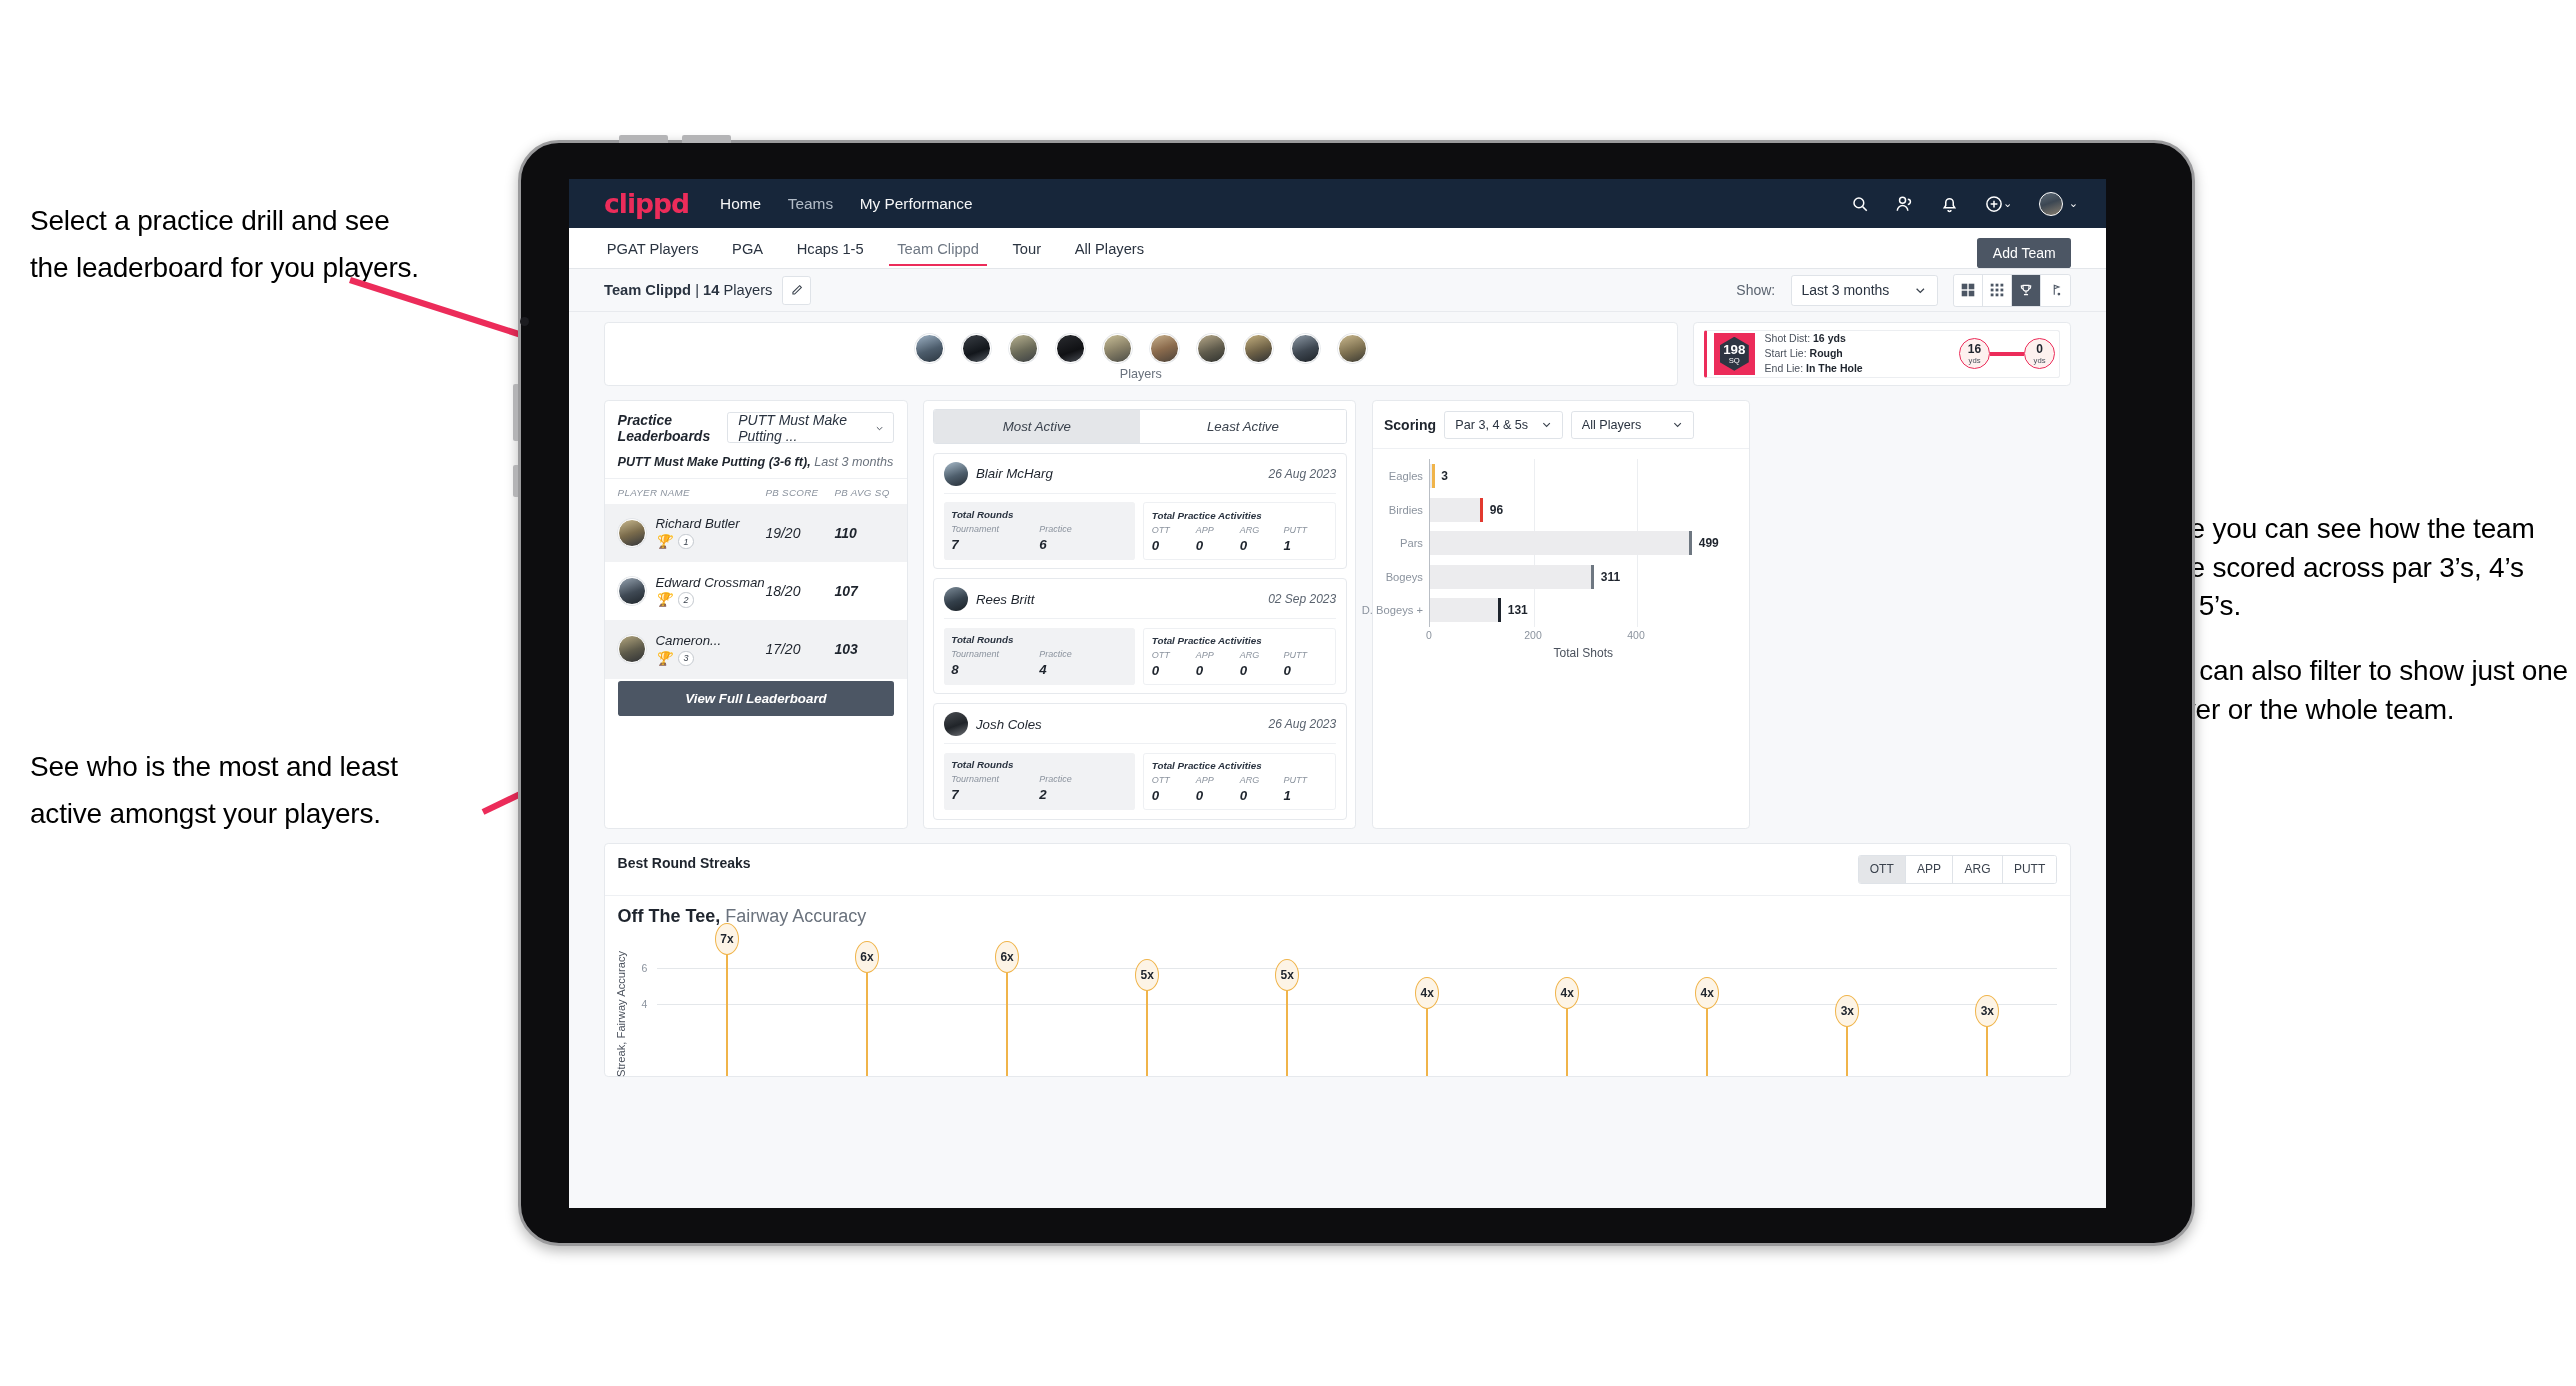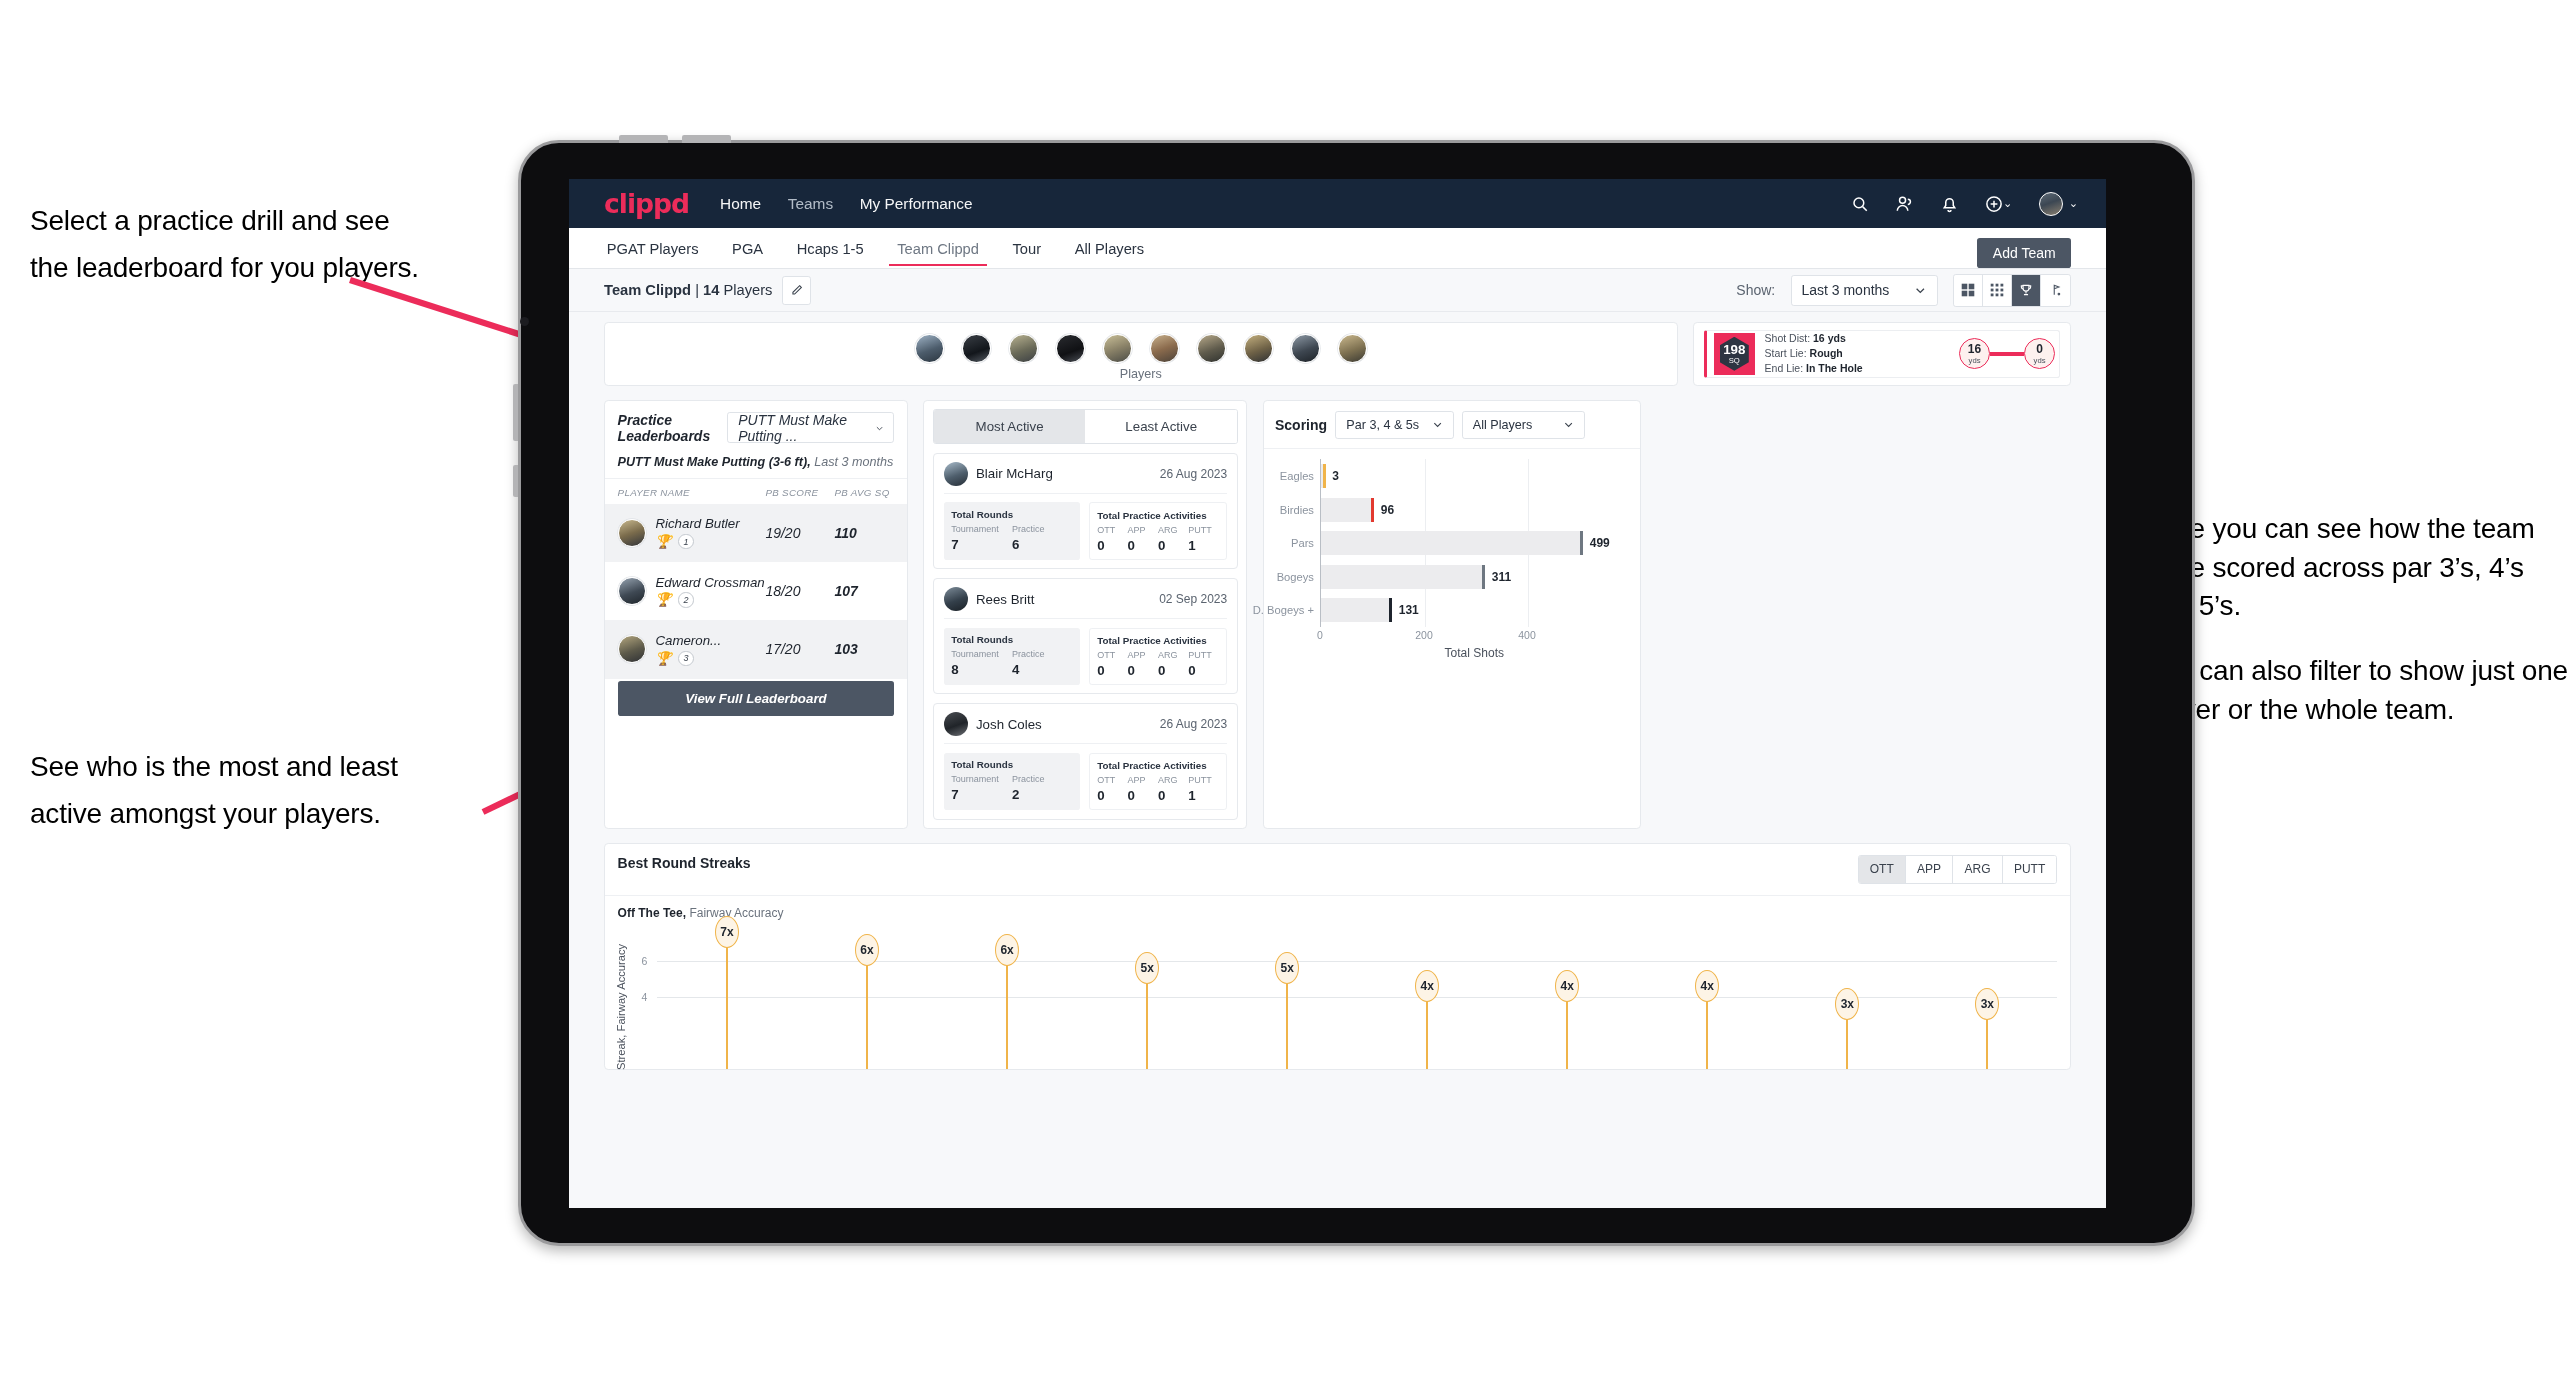--- a/index.html
+++ b/index.html
@@ -158,21 +158,21 @@
   .lb-badge { display:flex; align-items:center; gap:6.3px; margin-top:2.8px; }
   .trophy { font-size: 13.3px; line-height:1; }
   .rankpill { width:15.4px; height:15.4px; border-radius:50%; border:0.7px solid #c4c9cf; background:#fff;
               font-size:9px; color:#3a424d; display:flex; align-items:center; justify-content:center; }
   .lb-val { font-size:14px; color:#1e242d; }
   .lb-val.b { font-weight:700; }
   .lb-btn { margin: 2.8px 12.6px 11.2px; height: 35px; background:#4c5664; color:#fff;
             display:flex; align-items:center; justify-content:center; font-size:13.3px; border-radius:2.8px; font-weight:700;}
 
   
-  .card-active { width: 324px; padding: 8.4px; }
+  .card-active { width: 433px; padding: 8.4px; font-style: italic; }
   .tabs2 { display:flex; border:0.7px solid #dfe3e8; border-radius:2.8px; overflow:hidden; margin-bottom: 8.4px; }
   .t2 { flex:1; text-align:center; font-size:13.3px; color:#3a424d; padding: 9px 0; background:#fff; }
   .t2.on { background:#e4e6e9; }
   .acard { border:0.7px solid #e6e9ed; border-radius:4px; padding: 8.4px 9.8px; margin-bottom: 8.4px; }
   .acard:last-child { margin-bottom:0; }
   .ahead { display:flex; align-items:center; padding-bottom: 7px; border-bottom:0.7px solid #eef0f3; }
   .ahead .av { width:24px; height:24px; border-radius:50%; margin-right:8.4px; }
   .ahead .nm { font-size:13.3px; color:#1e242d; }
   .ahead .dt { margin-left:auto; font-size:12px; color:#5a636f; }
   .abody { display:flex; gap: 8.4px; padding-top: 8.4px; }
@@ -203,21 +203,21 @@
   .xlab { text-align:center; font-size:12px; color:#4a515c; margin-left: 45px; margin-top: 1.4px; }
 
   
   .card-streak { margin-top: 14px; width: 100%; }
   .st-head { display:flex; align-items:flex-start; padding: 11.2px 12.6px; border-bottom:0.7px solid #eef0f3; }
   .st-title { font-size:14px; font-weight:700; color:#1e242d; }
   .st-seg { margin-left:auto; display:flex; border:0.7px solid #dfe3e8; border-radius:2.8px; overflow:hidden; }
   .st-seg div { padding: 6.3px 11.2px; font-size:12px; color:#3a424d; border-right:0.7px solid #dfe3e8; background:#fff; }
   .st-seg div:last-child { border-right:none; }
   .st-seg div.on { background:#e4e6e9; }
-  .st-sub { padding: 9.8px 12.6px 0; font-size:12px; color:#6a727d; }
+  .st-sub { padding: 9.8px 12.6px 0; font-size:18px; color:#6a727d; }
   .st-sub b { color:#1e242d; font-weight:700; }
   .st-plot { position:relative; height: 137px; margin: 12.6px 0 0 0; padding-left: 12.6px; }
   .ylab-rot { position:absolute; left: 9.8px; top: 4.2px; font-size:11.2px; color:#4a515c;
               writing-mode: vertical-rl; transform: rotate(180deg); height: 133px; }
   .st-area { position:absolute; left: 52px; right: 12.6px; top: 0; bottom: 0; }
   .hline { position:absolute; left:0; right:0; height:0.7px; background:#e4e7ea; }
   .ytick { position:absolute; left:-15.4px; transform: translateY(-50%); font-size:10.5px; color:#8b939e; }
   .stem { position:absolute; width:2.1px; background:#f0b44a; bottom: 0; }
   .pill {
     position:absolute; width: 24px; height: 32px; border-radius: 50%;

